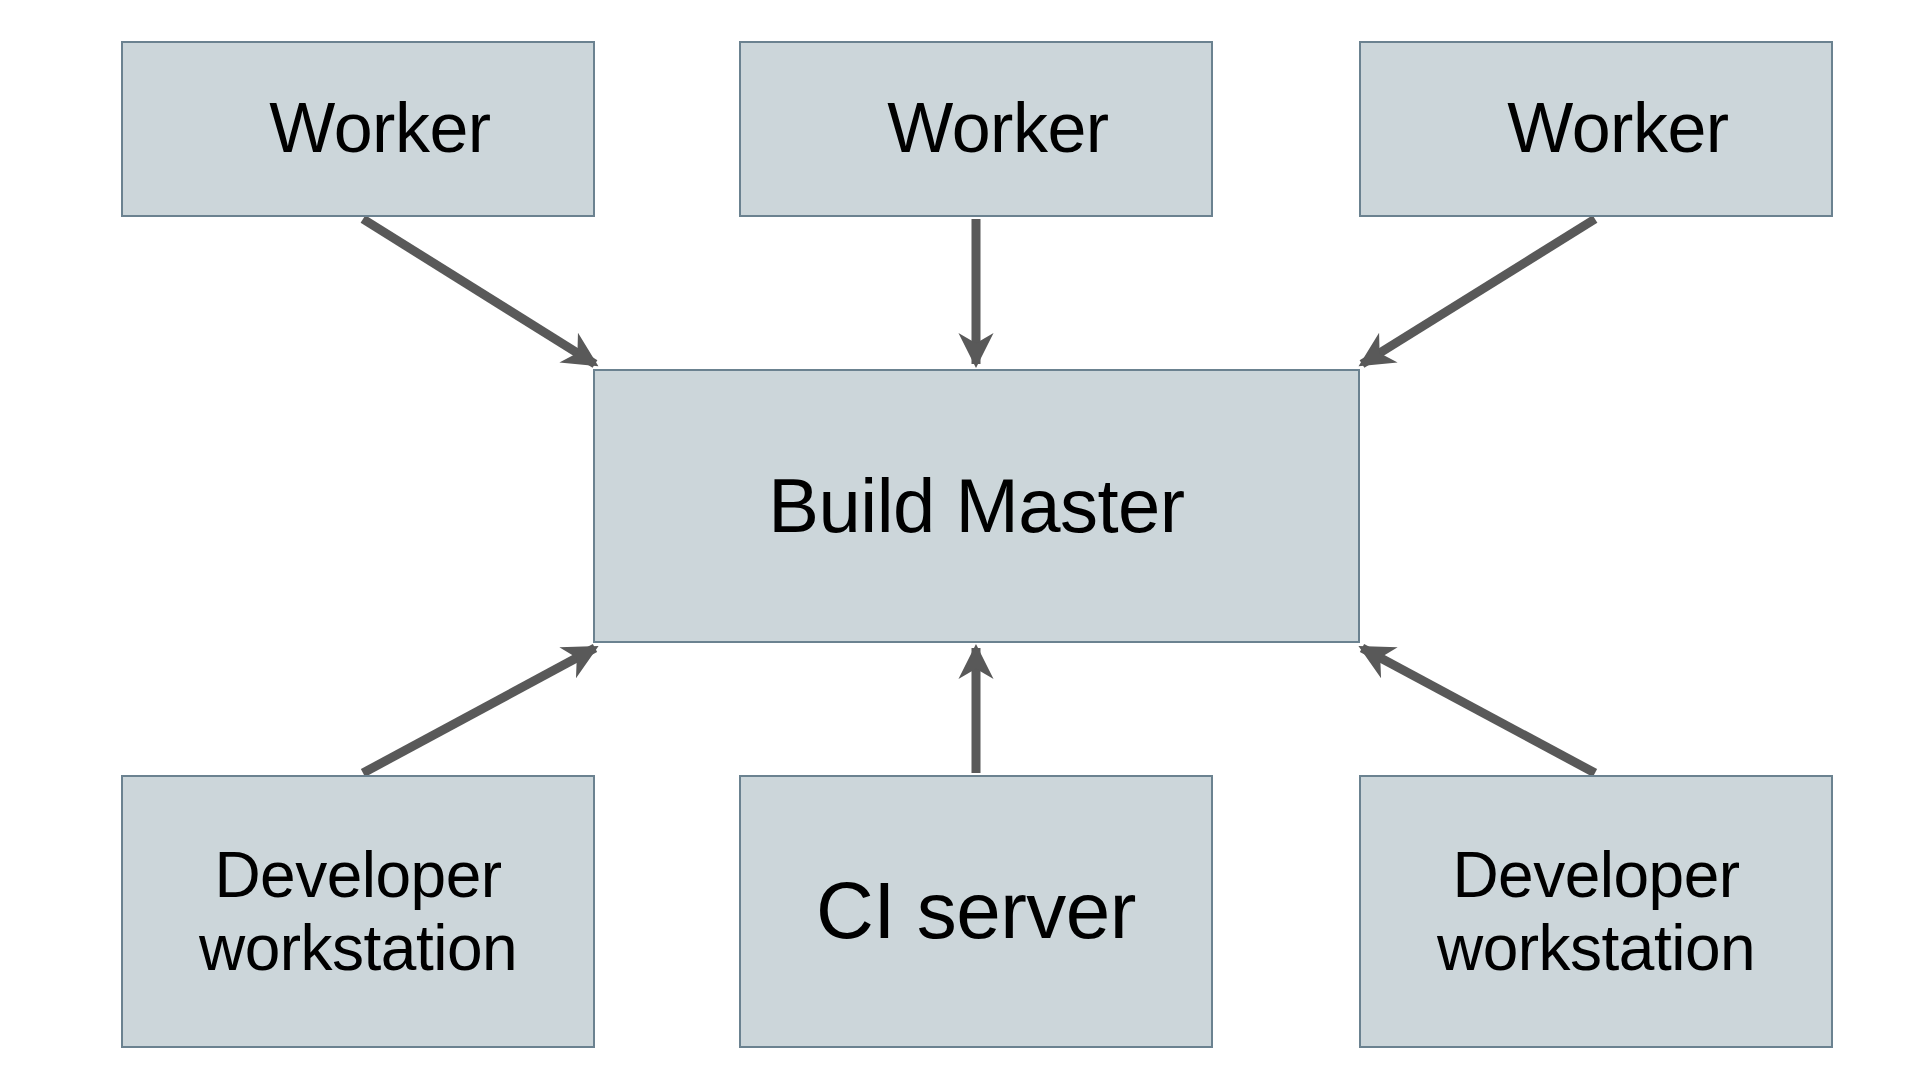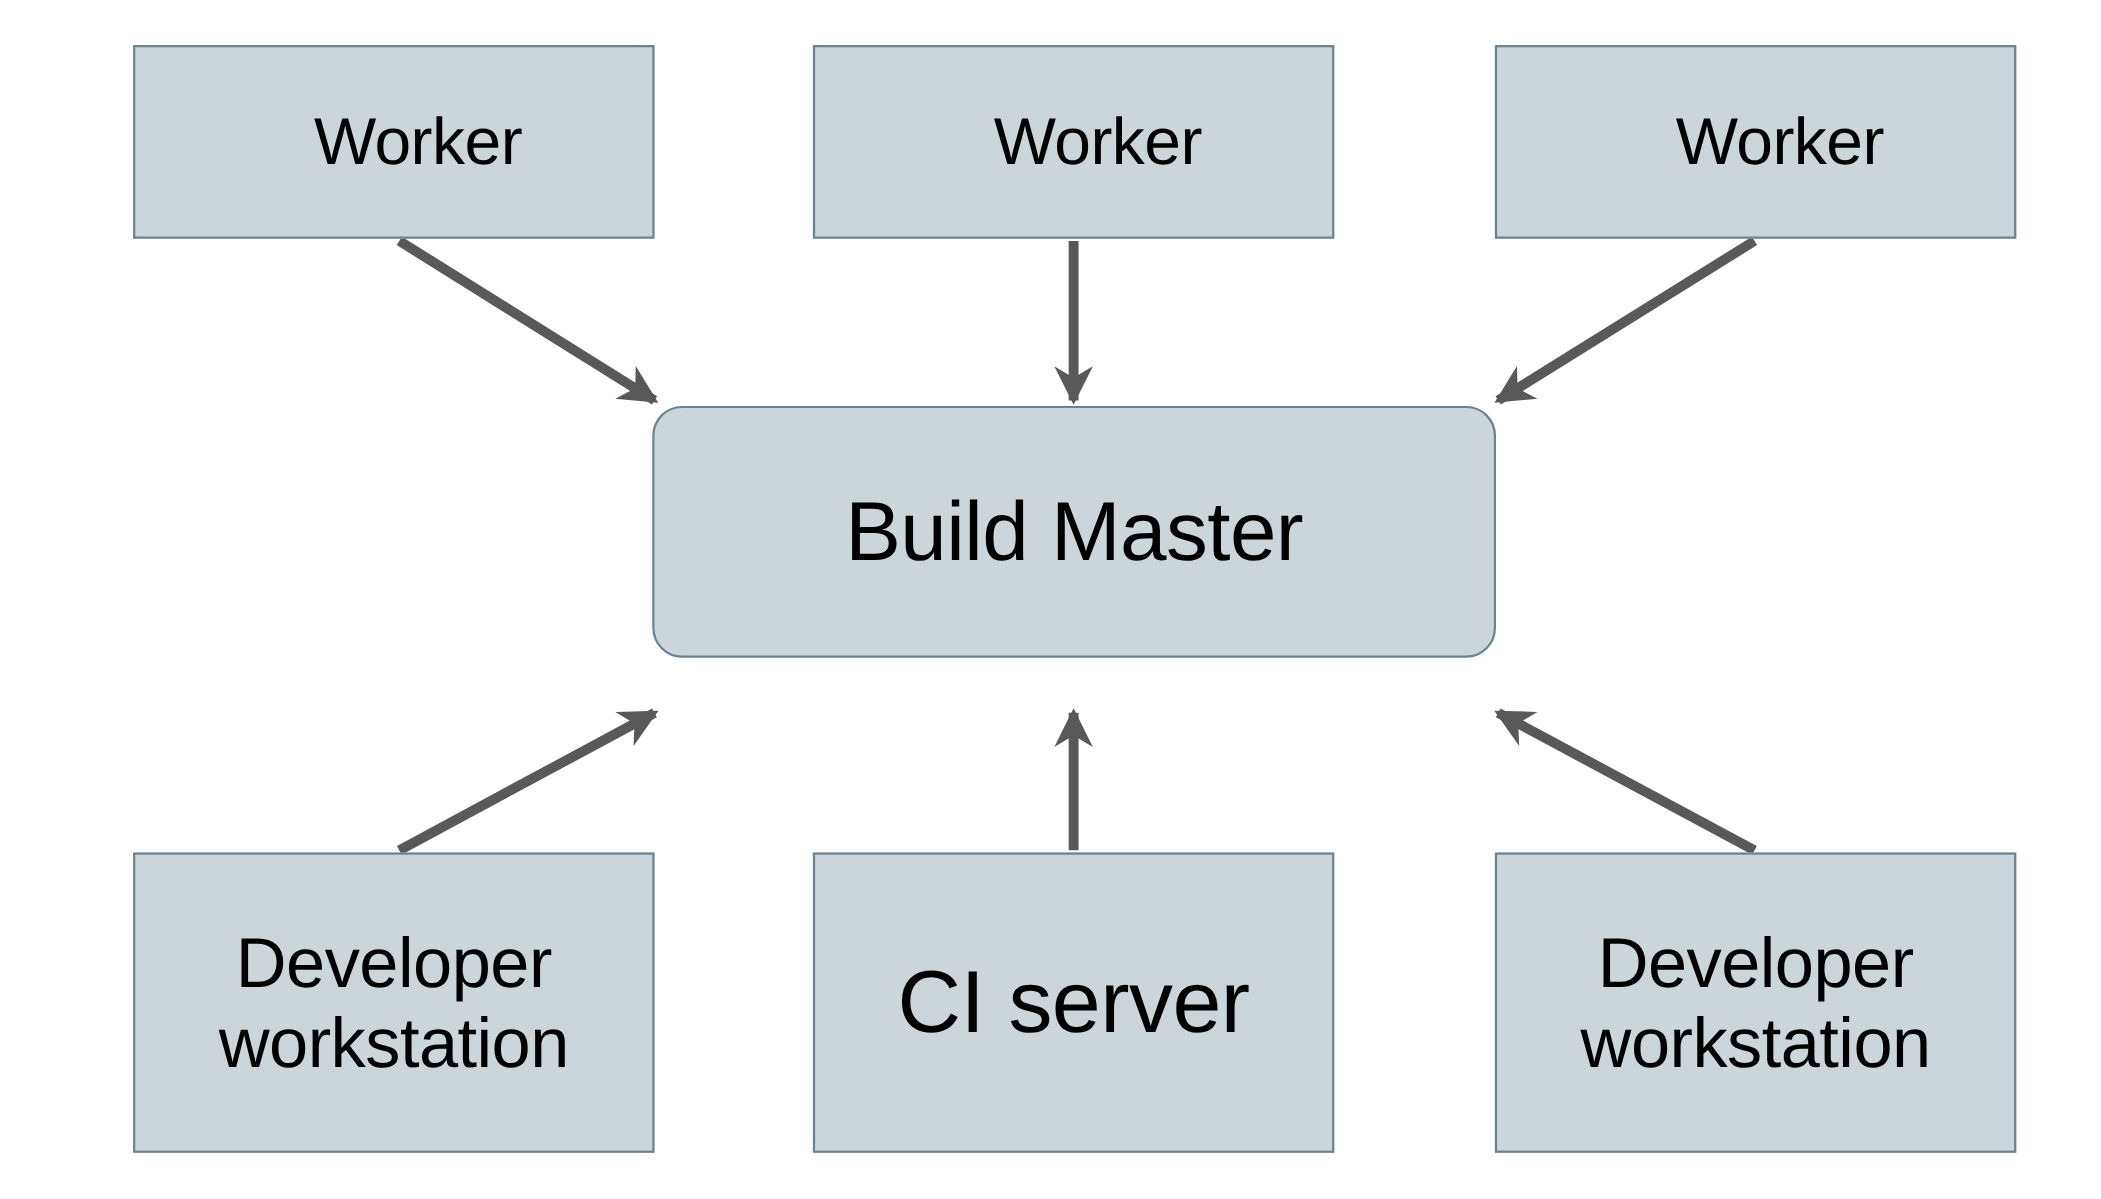--- a/index.html
+++ b/index.html
@@ -41,21 +41,21 @@
     line-height: 1.13;
     letter-spacing: -0.5px;
     white-space: pre-line;
   }
   .node-label {
     display: block;
     width: 100%;
     padding: 0 6px;
     box-sizing: border-box;
   }
-  .worker-node { font-size: 60px; padding-left: 44px; }
+  .worker-node { font-size: 70px; padding-left: 44px; }
   .master-node { font-size: 76px; }
   .ci-node     { font-size: 80px; }
   .dev-node    { font-size: 64px; }
 </style>
 </head>
 <body>
 
 <div id="canvas">
 
   <svg id="edges" viewBox="0 0 1910 1090" width="1910" height="1090" xmlns="http://www.w3.org/2000/svg">
@@ -95,21 +95,21 @@
   </div>
 
   <div class="node worker-node" style="left:739px; top:41px; width:474px; height:176px;">
     <span class="node-label">Worker</span>
   </div>
 
   <div class="node worker-node" style="left:1359px; top:41px; width:474px; height:176px;">
     <span class="node-label">Worker</span>
   </div>
 
-  <div class="node master-node" style="left:593px; top:369px; width:767px; height:229px;border-radius:27px;">
+  <div class="node master-node" style="left:593px; top:369px; width:767px; height:274px;">
     <span class="node-label">Build Master</span>
   </div>
 
   <div class="node dev-node" style="left:121px; top:775px; width:474px; height:273px;">
     <span class="node-label">Developer
 workstation</span>
   </div>
 
   <div class="node ci-node" style="left:739px; top:775px; width:474px; height:273px;">
     <span class="node-label">CI server</span>

